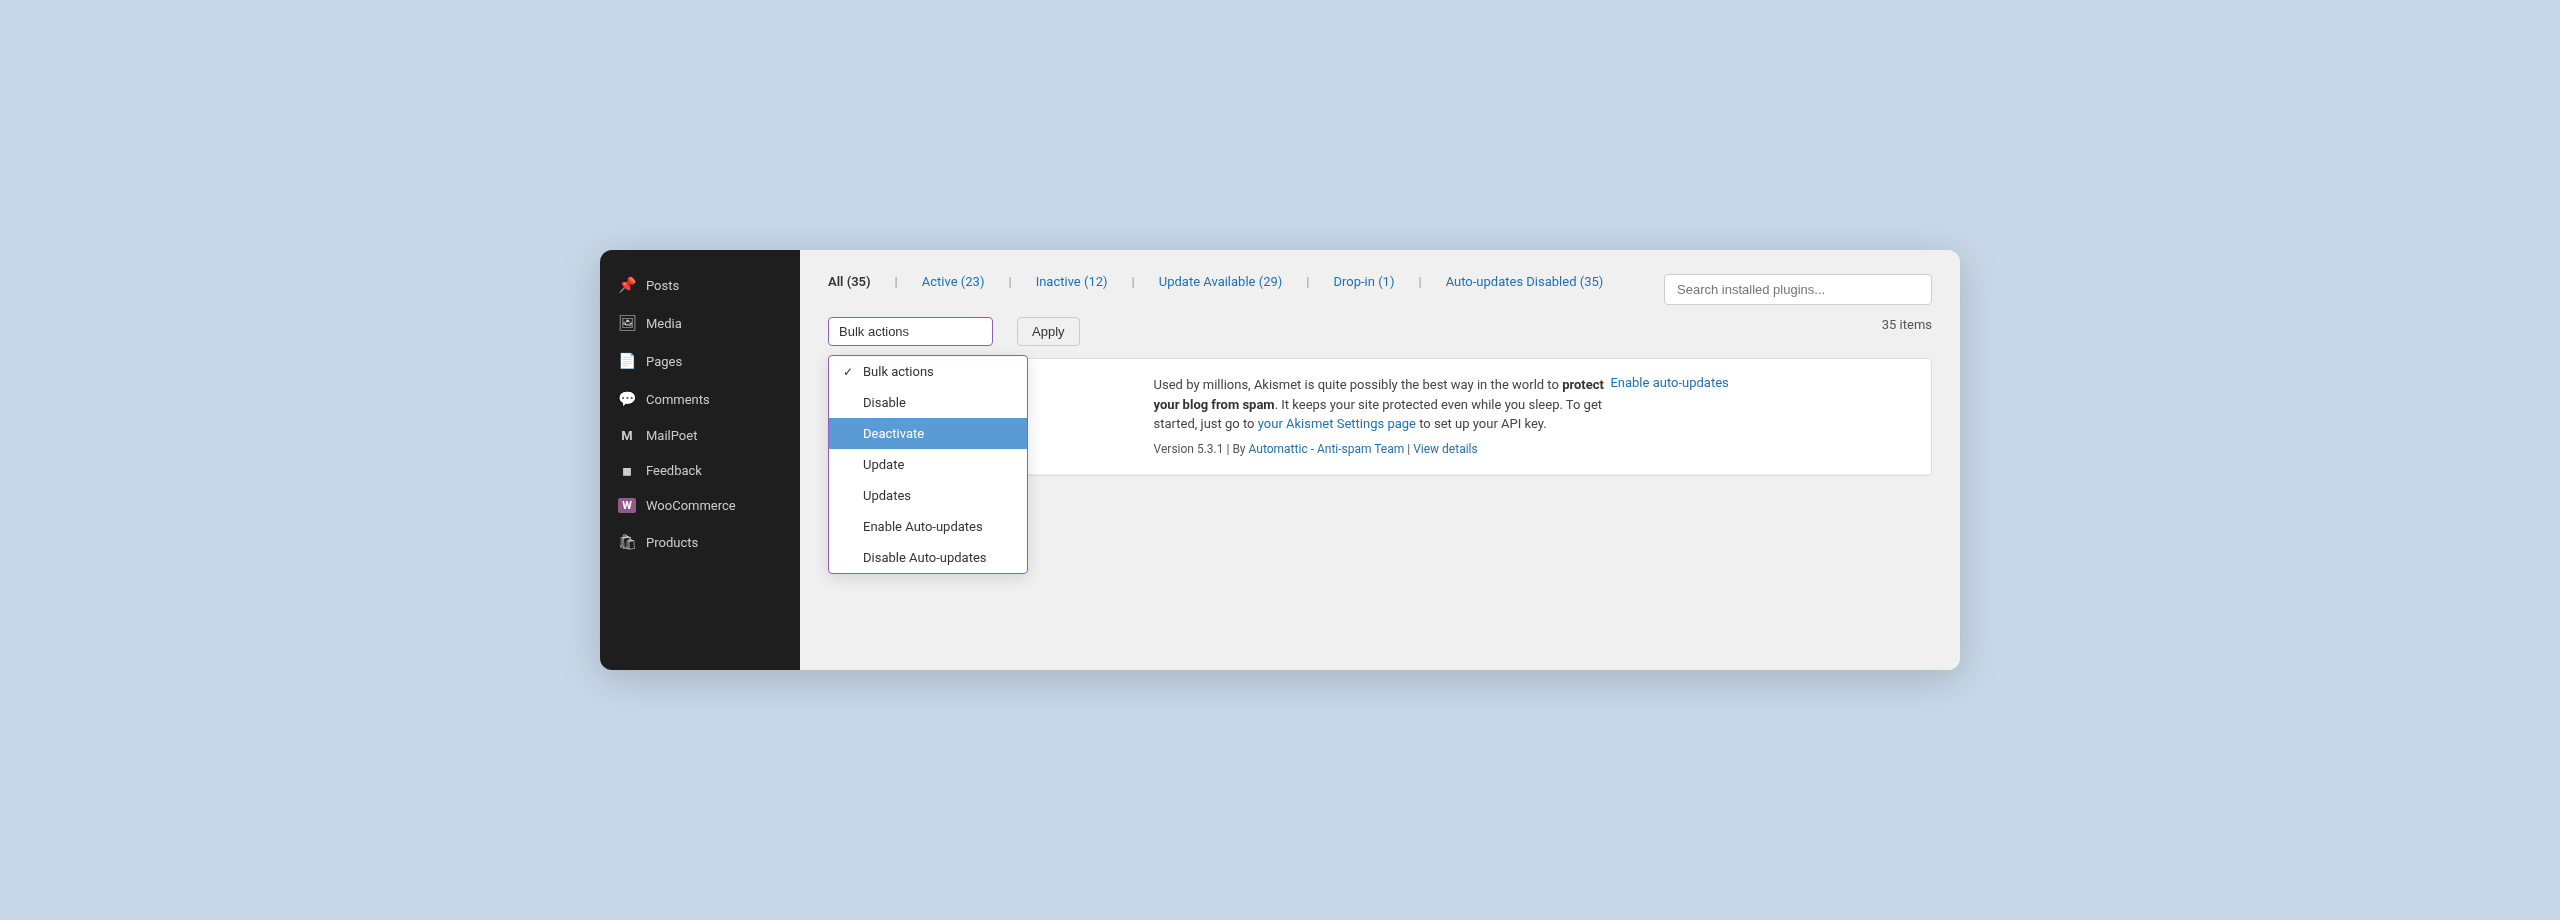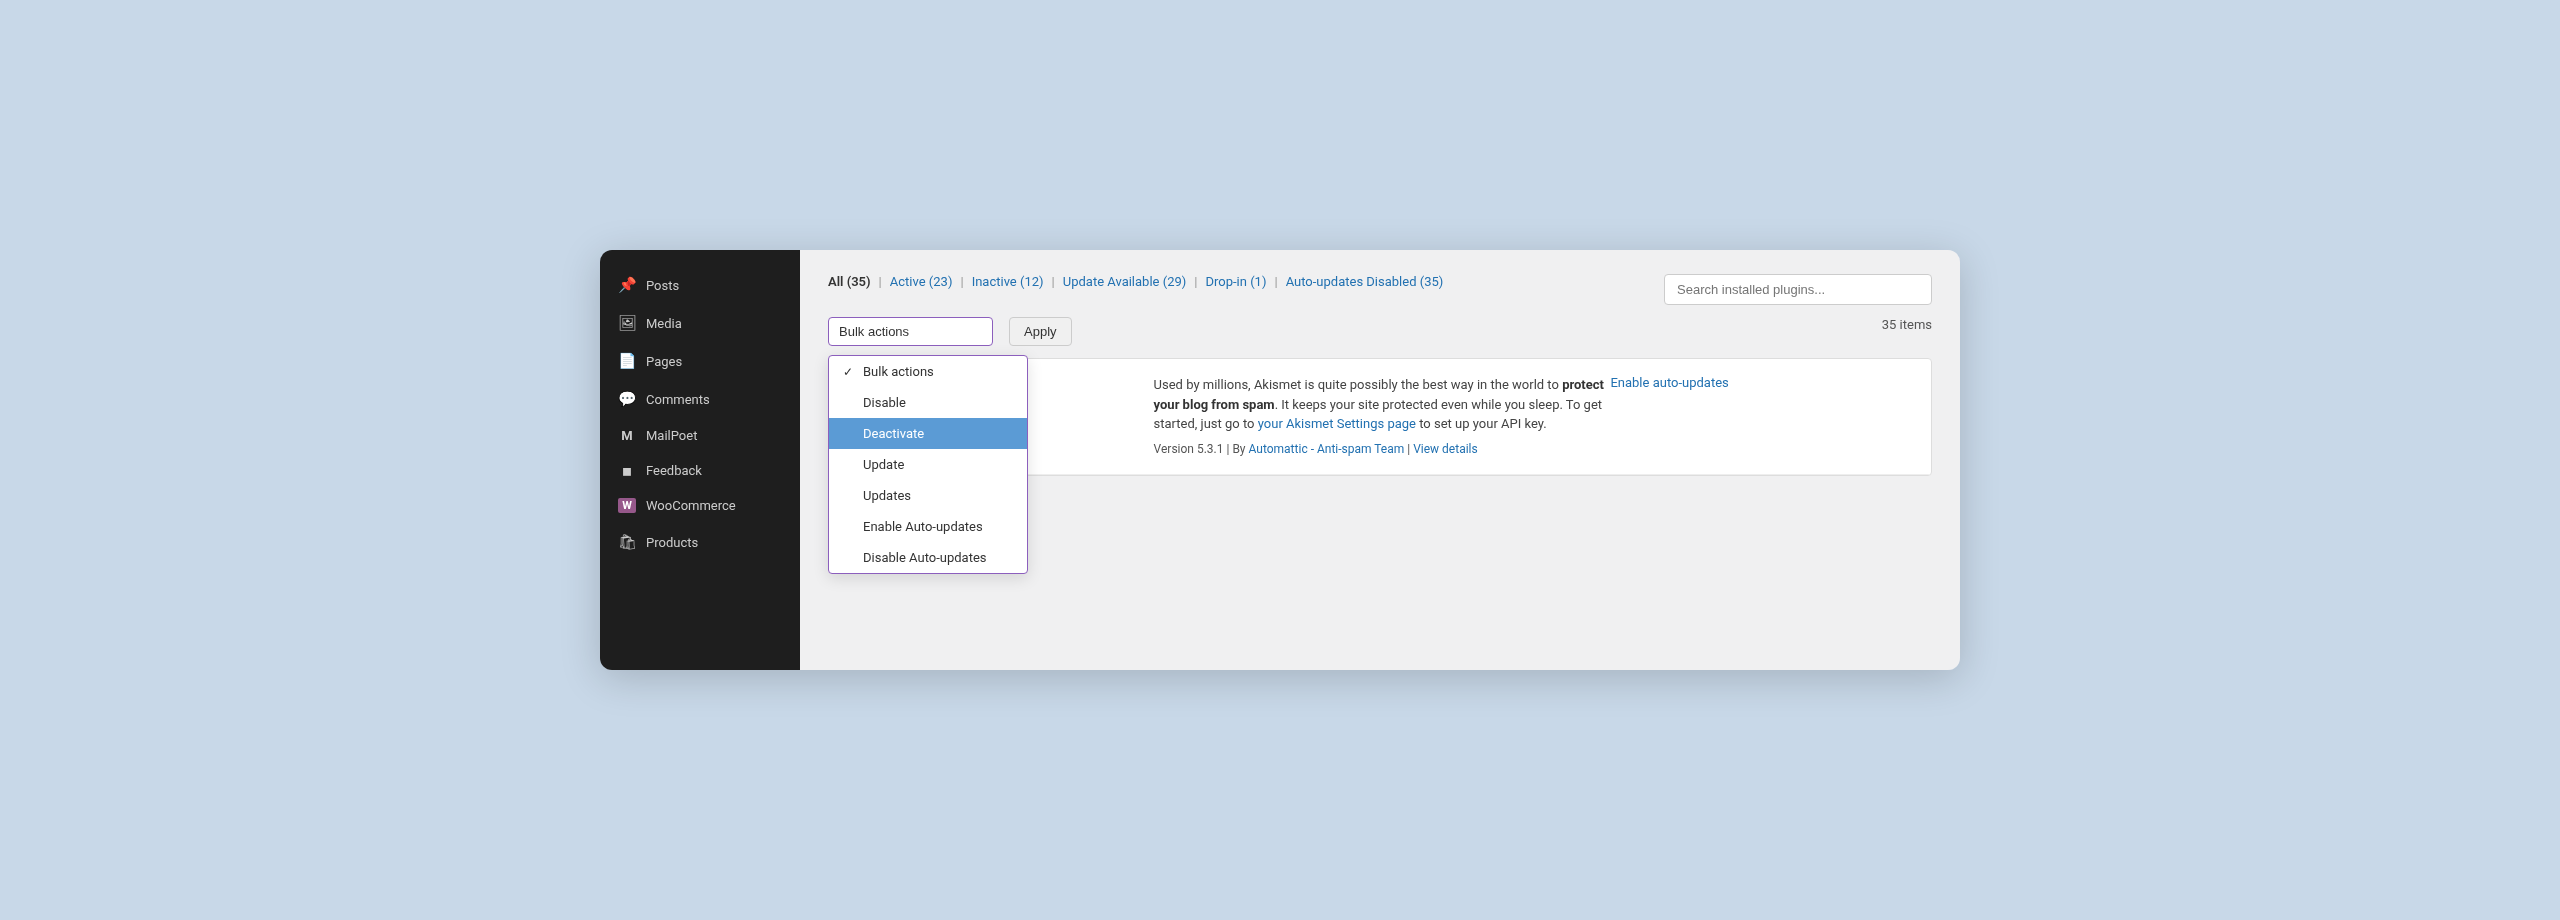--- a/index.html
+++ b/index.html
@@ -46,36 +46,36 @@
     
     .main {
       background: #f0f0f1;
       flex: 1;
       padding: 24px 28px;
       overflow: auto;
     }
     .filter-bar {
       display: flex;
       align-items: center;
-      gap: 6px;
+      gap: 22px;
       font-size: 13px;
       margin-bottom: 16px;
       flex-wrap: wrap;
     }
     .filter-bar .filter-link {
       color: #2271b1;
       text-decoration: none;
       cursor: pointer;
     }
     .filter-bar .separator { color: #999; margin: 0 2px; }
     .filter-bar .all-link { color: #333; font-weight: 600; text-decoration: none; }
     .actions-row {
       display: flex;
       align-items: flex-start;
-      gap: 16px;
+      gap: 24px;
       margin-bottom: 12px;
       position: relative;
     }
     .select-wrapper {
       position: relative;
       display: inline-block;
     }
     .bulk-select {
       border: 1.5px solid #8c5fbd;
       border-radius: 4px;

